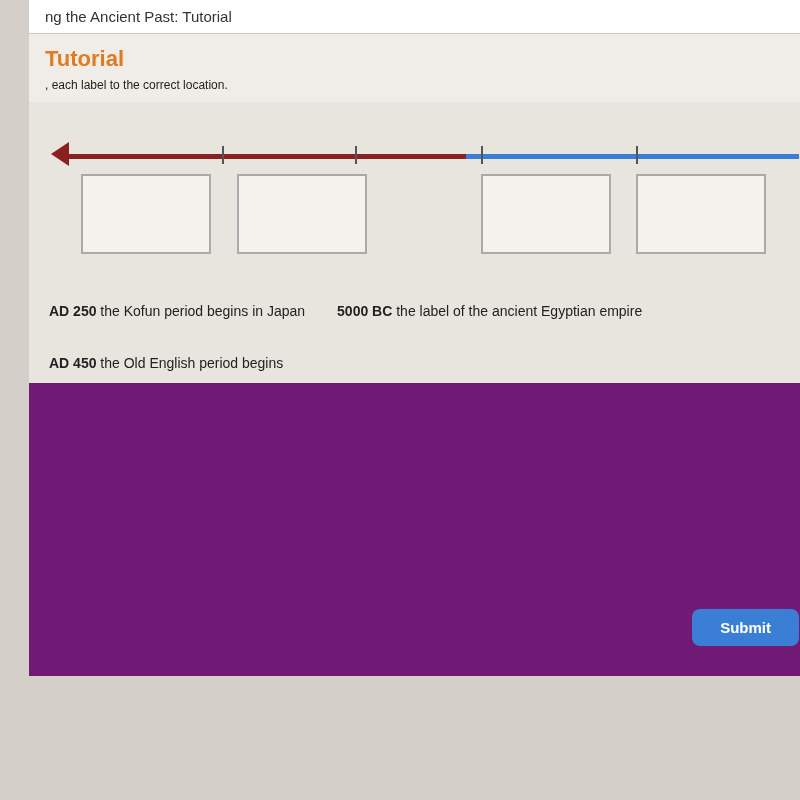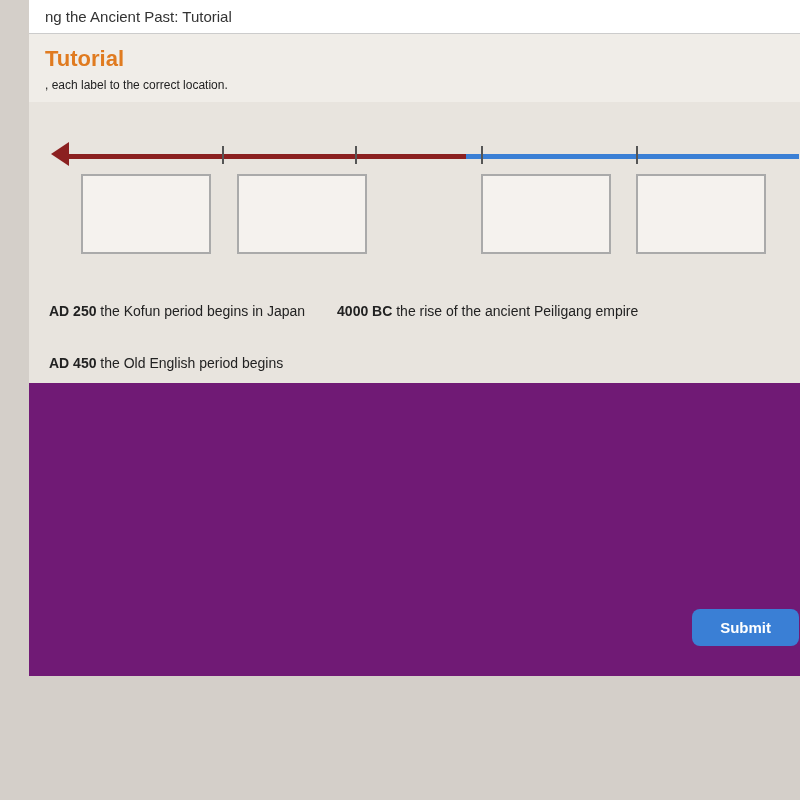--- a/index.html
+++ b/index.html
@@ -200,22 +200,22 @@
   </div>
 
   <div class="labels-section">
 
     <div class="label-card">
       <strong>AD 250</strong>
       <span> the Kofun period begins in Japan</span>
     </div>
 
     <div class="label-card">
-      <strong>4000 BC</strong>
-      <span> the rise of the ancient Peiligang empire</span>
+      <strong>5000 BC</strong>
+      <span> the label of the ancient Egyptian empire</span>
     </div>
 
     <div class="label-card">
       <strong>AD 450</strong>
       <span> the Old English period begins</span>
     </div>
 
 
   </div>
 

